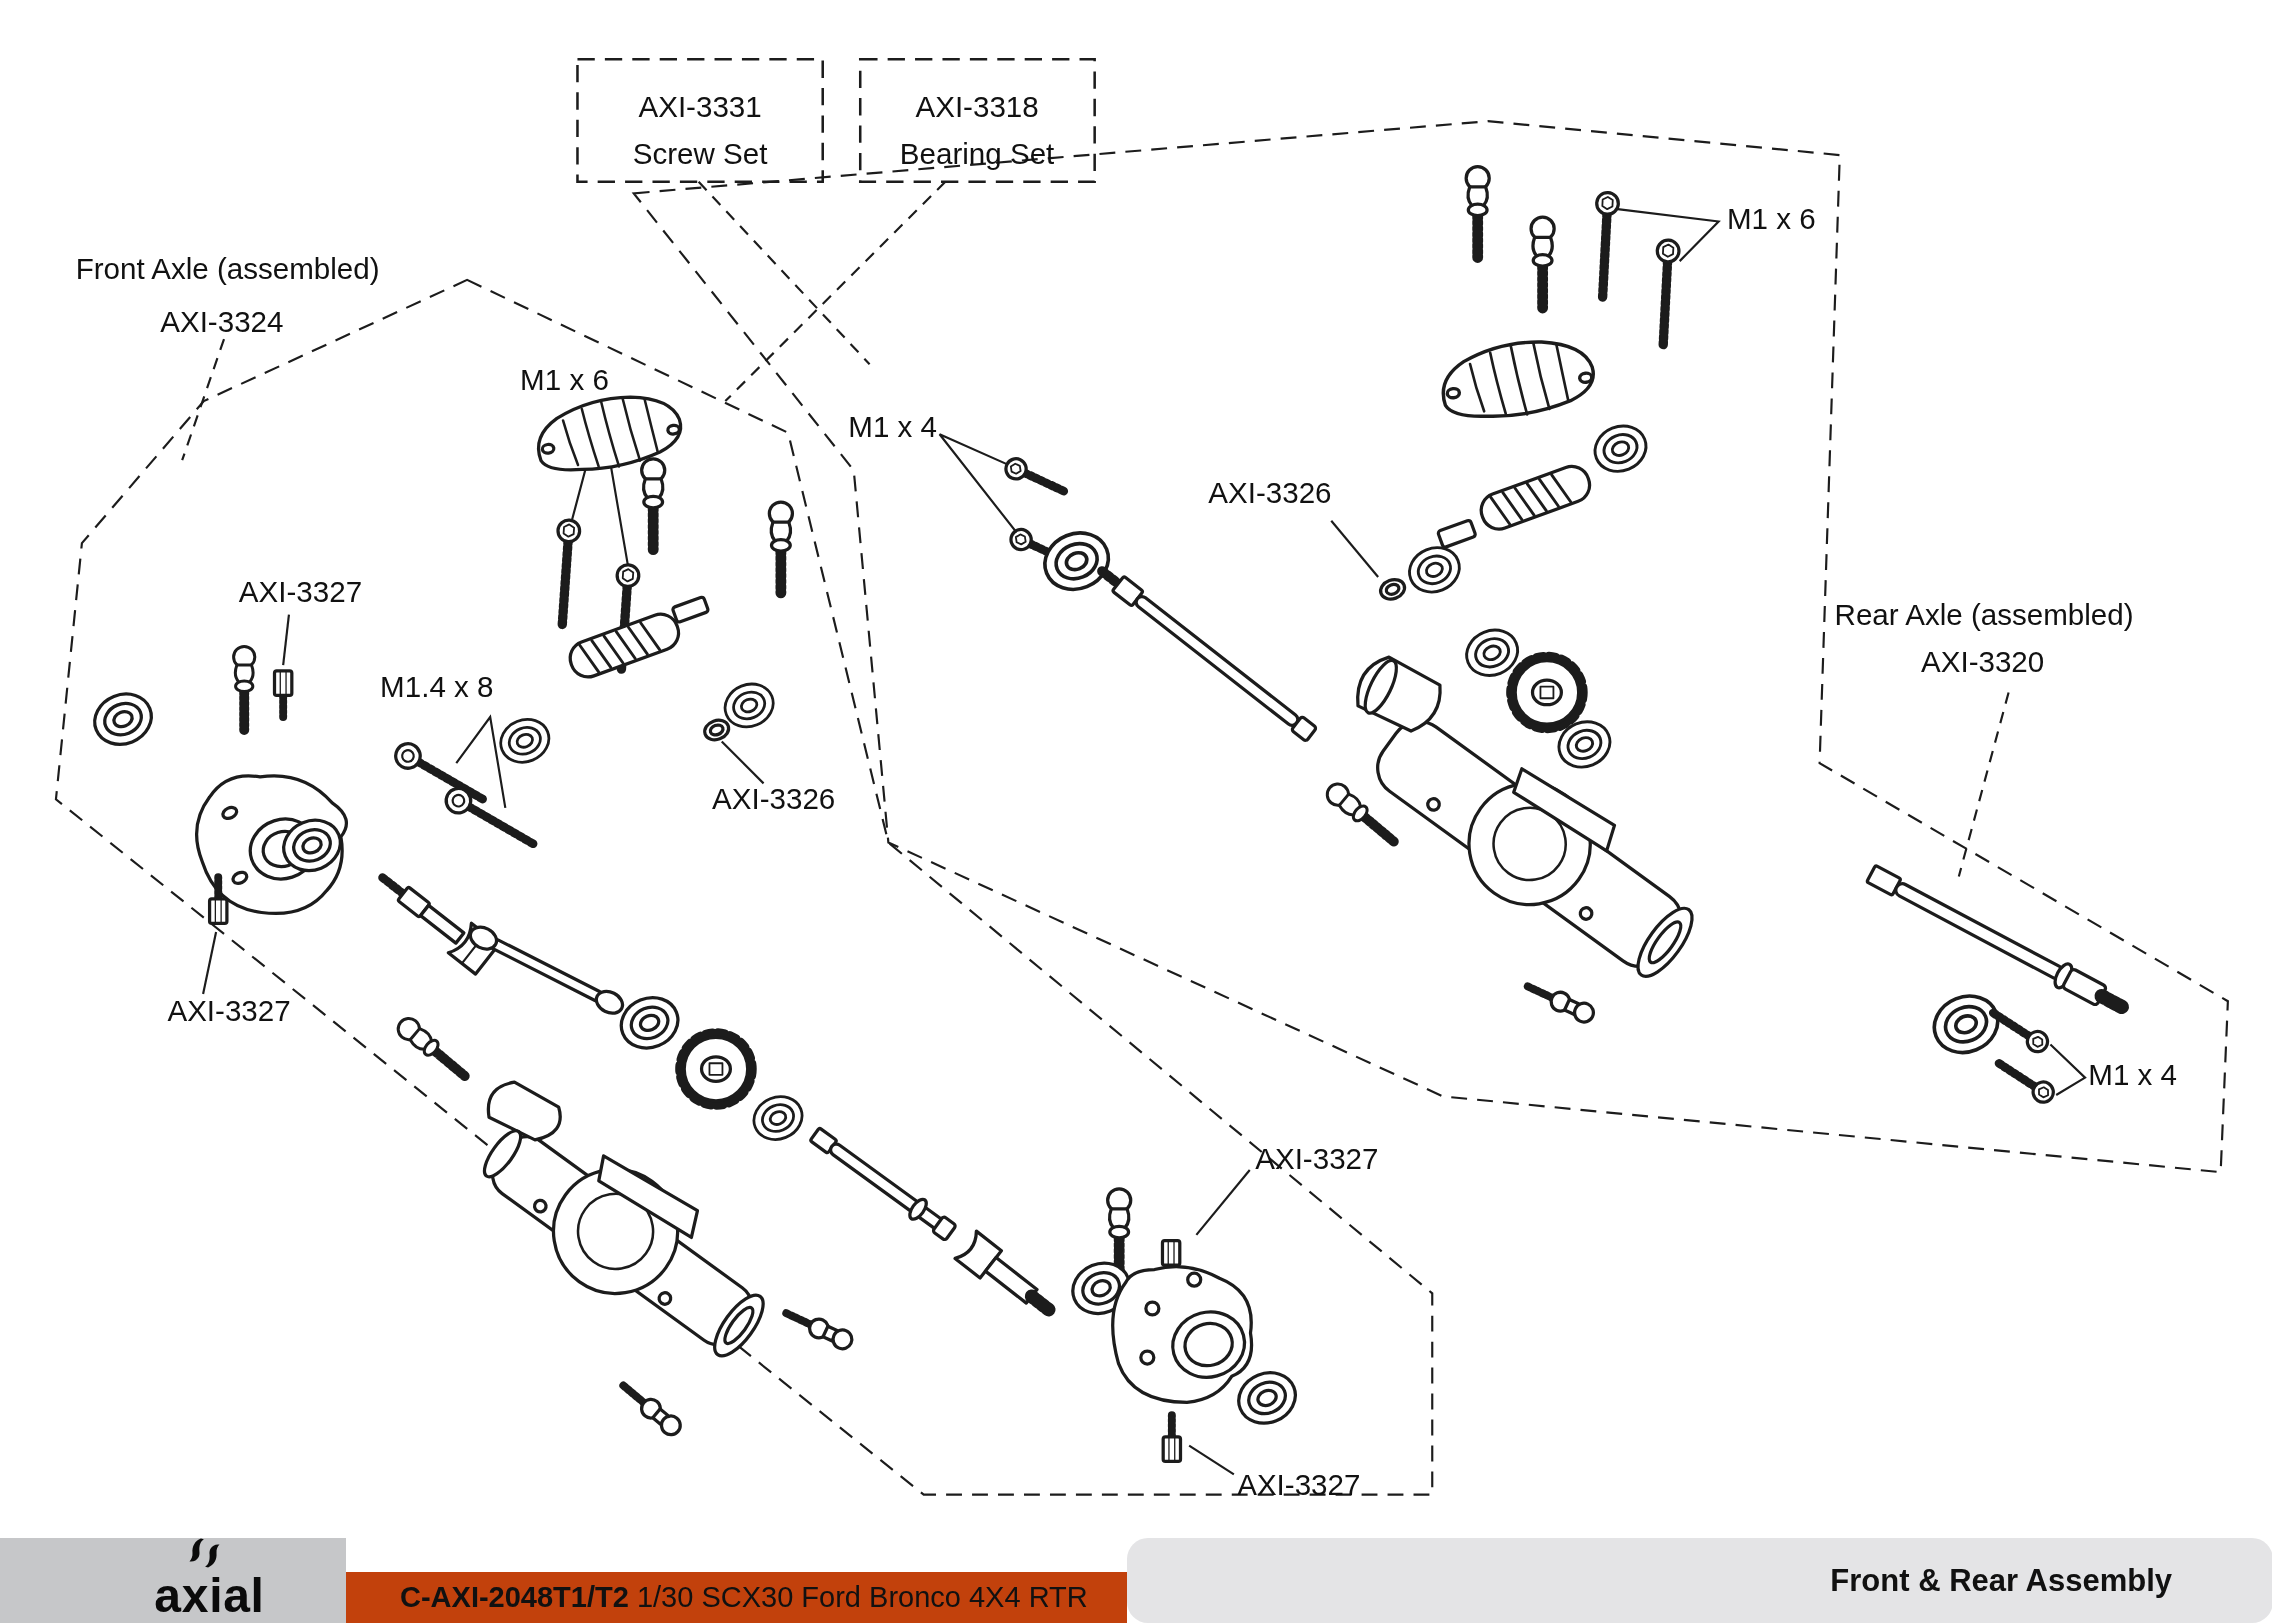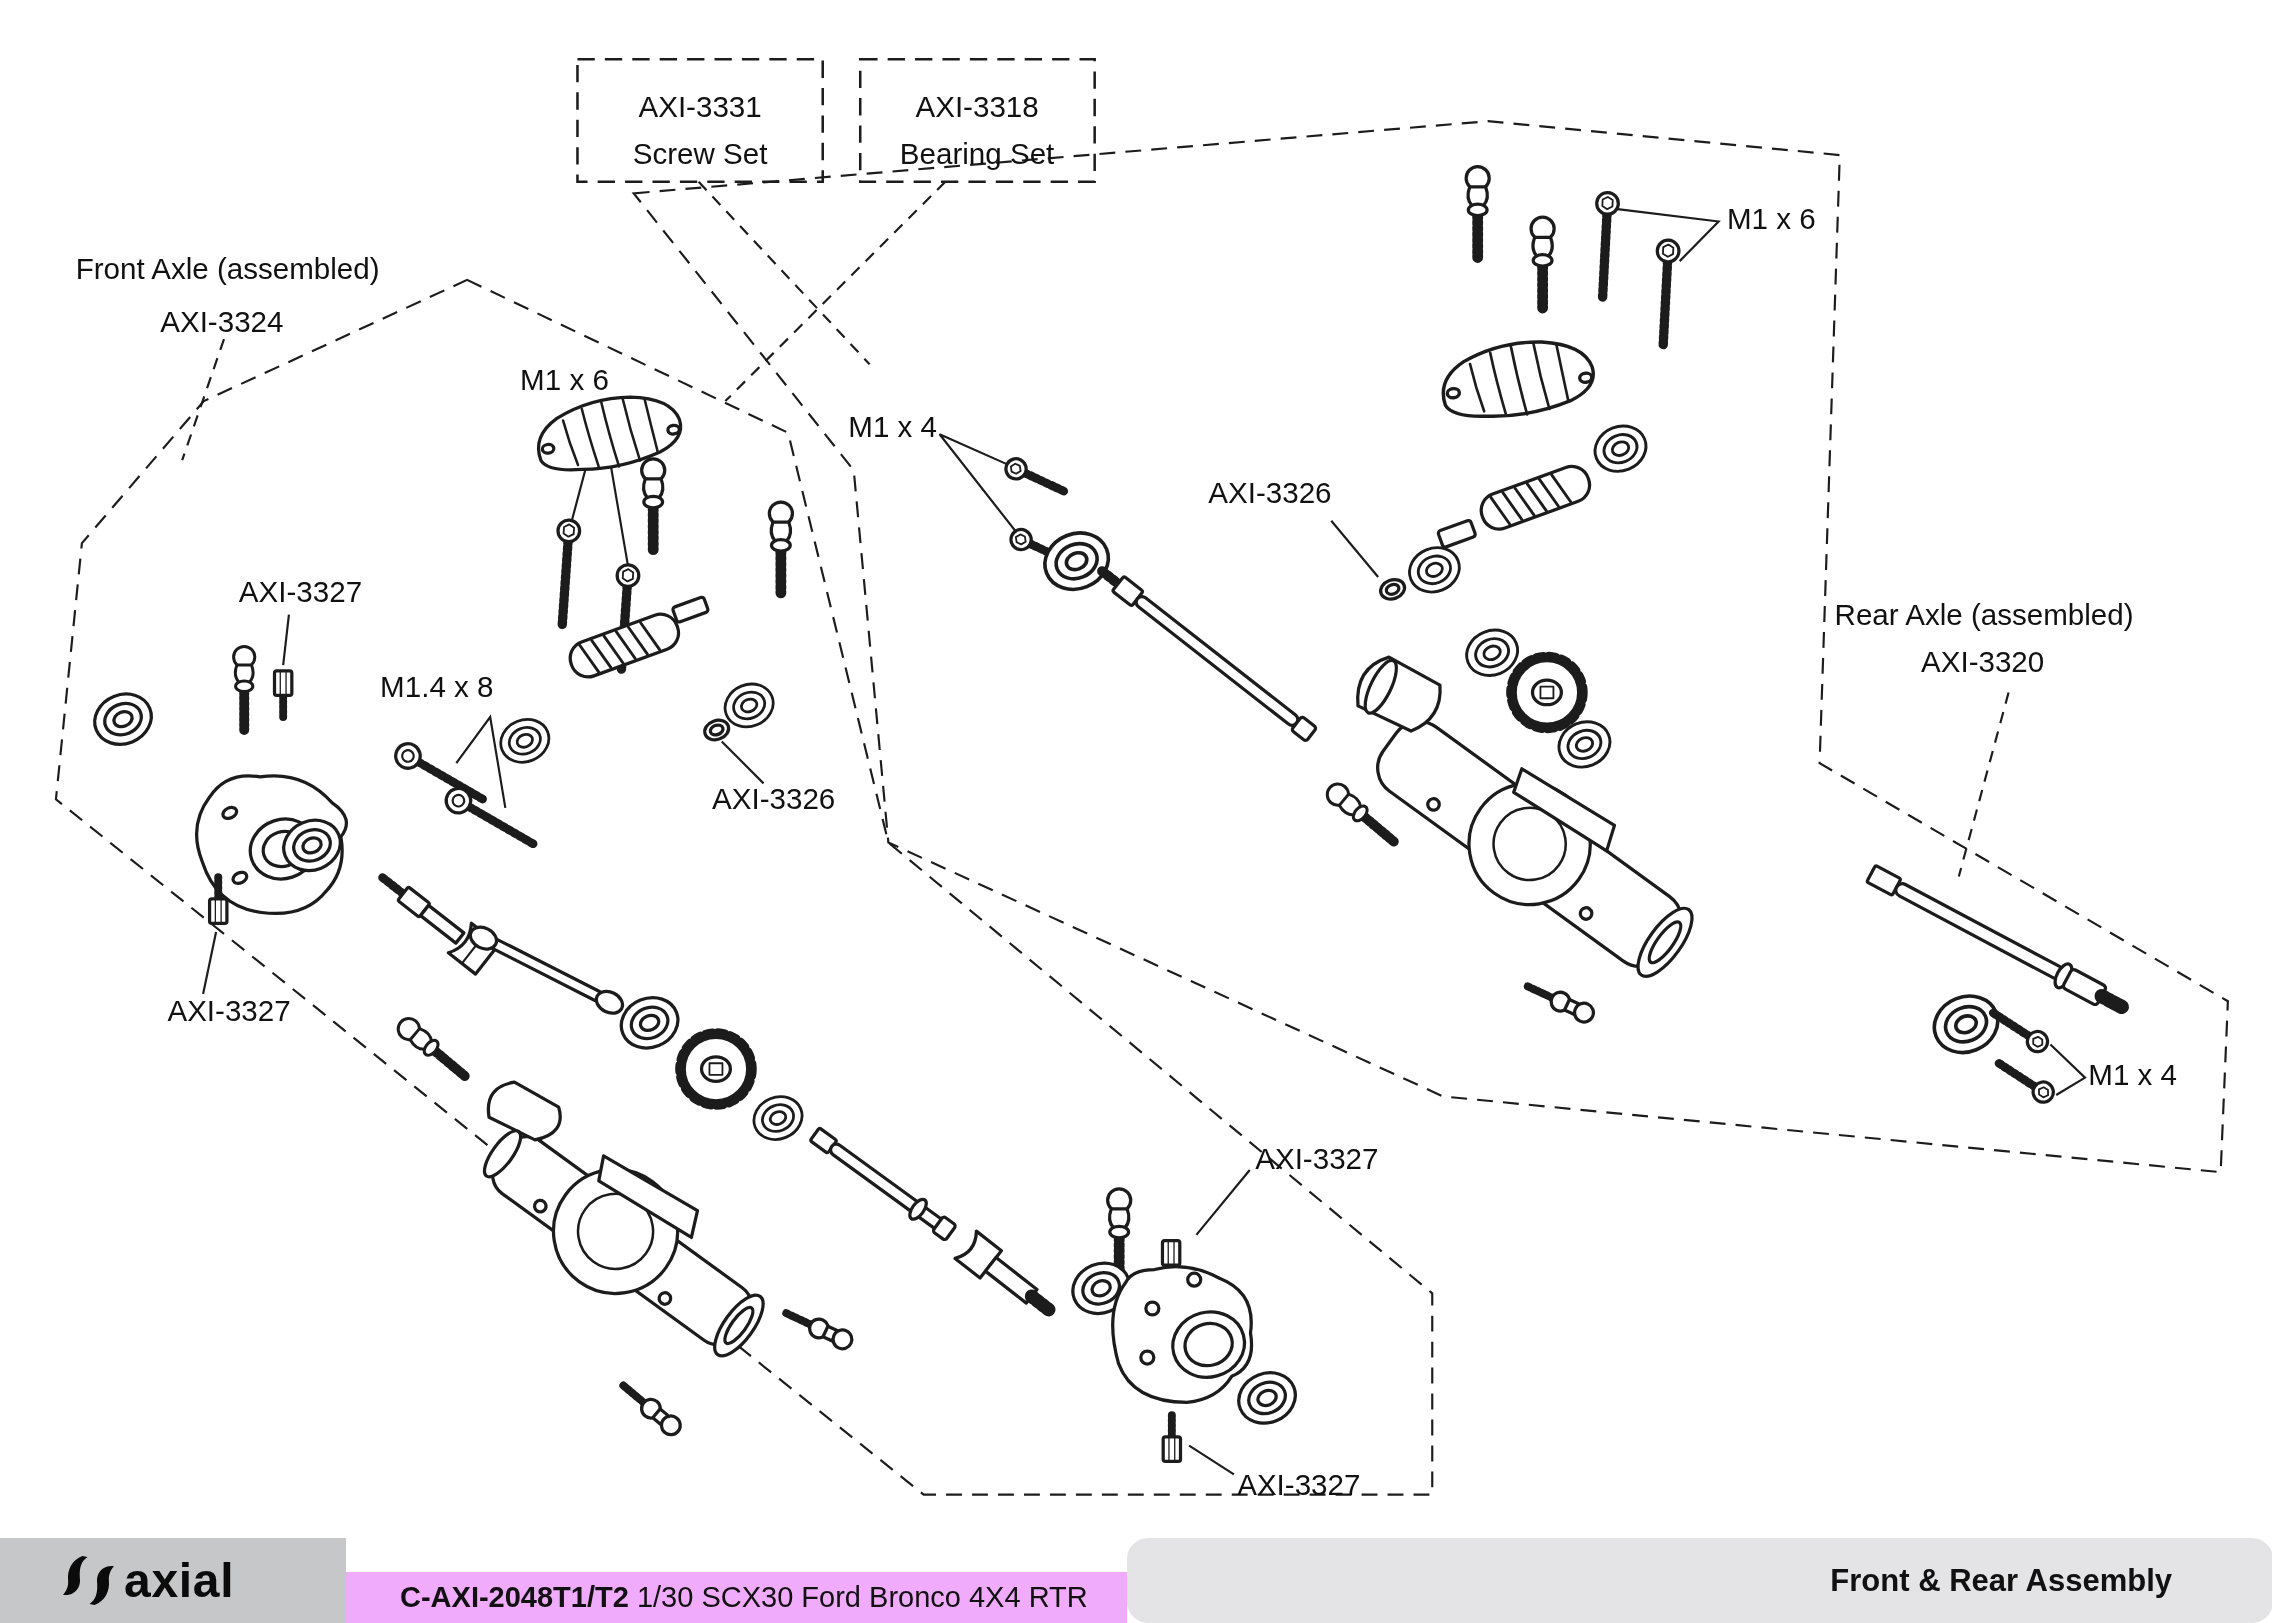--- a/index.html
+++ b/index.html
@@ -7,22 +7,22 @@
        font-family:"Liberation Sans",sans-serif;color:#111;}
   #diagram{position:absolute;left:0;top:0;width:2273px;height:1623px;}
   
   .part{fill:#fff;stroke:#1c1c1c;stroke-width:4.5;stroke-linejoin:round;stroke-linecap:round;}
   .outline{fill:none;stroke:#1c1c1c;stroke-width:3;stroke-dasharray:22 14;}
   .boxline{fill:none;stroke:#1c1c1c;stroke-width:3.5;stroke-dasharray:24 14;}
   .leader{fill:none;stroke:#1c1c1c;stroke-width:3;}
   .dleader{fill:none;stroke:#1c1c1c;stroke-width:3;stroke-dasharray:16 12;}
   .lbl{font-size:41px;fill:#111;}
   .footer{position:absolute;left:0;top:1538px;width:2273px;height:85px;display:flex;}
-  .f-logo{width:346px;background:#c6c7c9;display:flex;align-items:center;padding-left:63px;box-sizing:border-box;}
-  .f-doc{width:781px;background:#f0abfc;display:flex;align-items:center;padding-left:54px;box-sizing:border-box;font-size:29px;white-space:pre;margin-top:34px;}
+  .f-logo{width:346px;background:#c6c7c9;display:flex;align-items:center;padding-left:63px;box-sizing:border-box;flex-direction:column;}
+  .f-doc{width:781px;background:#c2410c;display:flex;align-items:center;padding-left:54px;box-sizing:border-box;font-size:29px;white-space:pre;margin-top:34px;}
   .f-title{flex:1;background:#e4e4e6;display:flex;align-items:center;justify-content:flex-end;padding-right:101px;font-size:31px;font-weight:bold;border-radius:21px;}
   .brand-word{font-size:48px;font-weight:bold;letter-spacing:0.7px;margin-left:10px;color:#0b0b0b;}
 </style>
 </head>
 <body>
 
 <svg id="diagram" viewBox="0 0 3150 2250">
   <defs>
     <g id="bearing">
       <ellipse rx="40" ry="34" transform="rotate(-22)"></ellipse>

